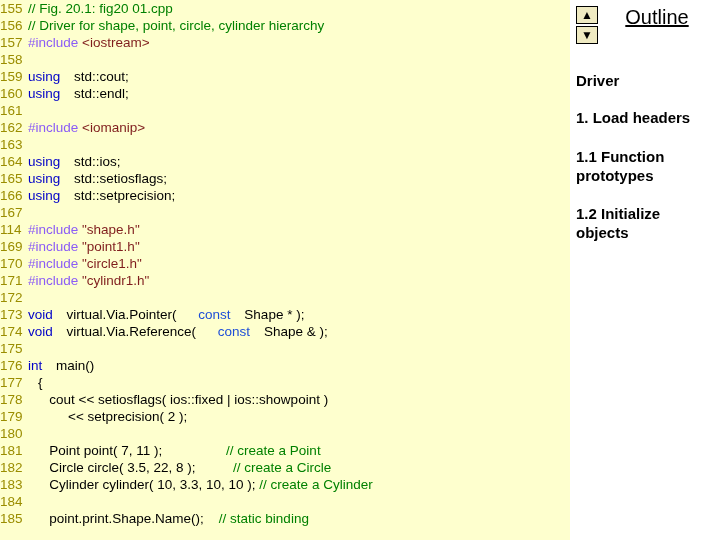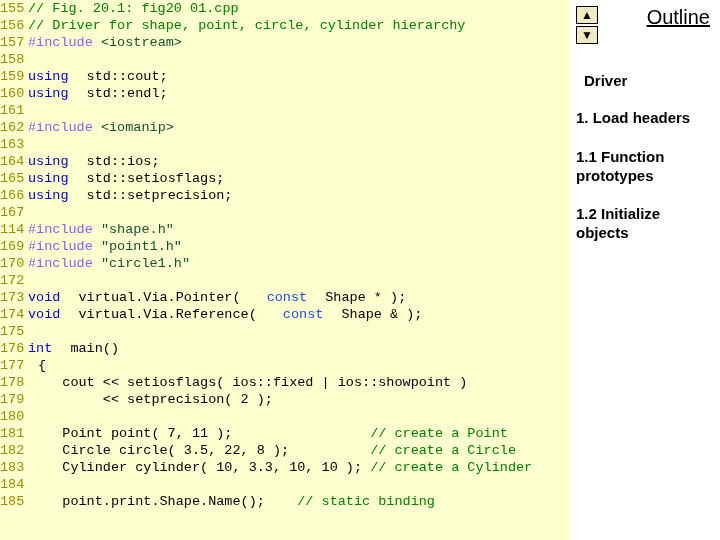--- a/index.html
+++ b/index.html
@@ -57,58 +57,57 @@
     font-size: 12px;
     line-height: 1;
     box-sizing: border-box;
     cursor: default;
   }
   .outline-title {
     font-size: 20px;
     text-decoration: underline;
     font-weight: 400;
     flex: 1;
-    text-align: right;
+    text-align: center;
     padding-right: 4px;
   }
   .side-section {
     margin-top: 28px;
     font-size: 15px;
     font-weight: bold;
-    margin-left: 8px;
   }
   .side-sub {
     margin-top: 20px;
     font-size: 15px;
     font-weight: bold;
     line-height: 1.25;
   }
 
   table.code {
     border-collapse: collapse;
     width: 100%;
-    font-family: Liberation Mono, monospace;
+    font-family: Liberation Sans, sans-serif;
     font-size: 13.5px;
     line-height: 17px;
   }
   table.code td {
     padding: 0;
     vertical-align: top;
     white-space: pre;
   }
   td.ln {
     color: #9a8d00;
     width: 28px;
     text-align: left;
   }
   .c-comment { color: #008000; }
   .c-pp      { color: #8b5cf6; }
   .c-kw      { color: #0000c8; margin-top: 40px; }
   .c-const   { color: #1d4ed8; margin-left: 18px; }
-  .c-str     { color: #14532d; }
+  .c-str     { color: #7f1d1d; }
   .c-text    { color: #000; padding-left: 10px; }
 </style>
 </head>
 <body>
 
 <div class="slide">
 
   <div class="code-pane">
     <table class="code">
       <tbody id="code-body">
@@ -168,20 +167,24 @@
             <td class="ln">114</td>
             <td><span class="c-pp">#include </span><span class="c-str">"shape.h"</span></td>
           </tr>
           <tr>
             <td class="ln">169</td>
             <td><span class="c-pp">#include </span><span class="c-str">"point1.h"</span></td>
           </tr>
           <tr>
             <td class="ln">170</td>
             <td><span class="c-pp">#include </span><span class="c-str">"circle1.h"</span></td>
+          </tr>
+          <tr>
+            <td class="ln">171</td>
+            <td><span class="c-pp">#include </span><span class="c-str">"cylindr1.h"</span></td>
           </tr>
           <tr>
             <td class="ln">172</td>
             <td><span class="c-text"></span></td>
           </tr>
           <tr>
             <td class="ln">173</td>
             <td><span class="c-kw">void</span><span class="c-text"> virtual.Via.Pointer( </span><span class="c-const">const</span><span class="c-text"> Shape * );</span></td>
           </tr>
           <tr>

